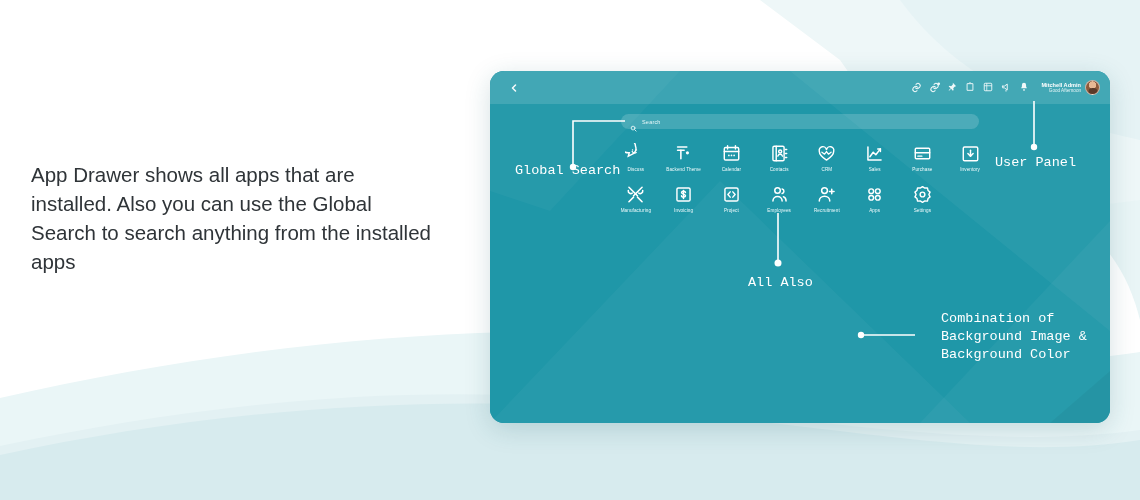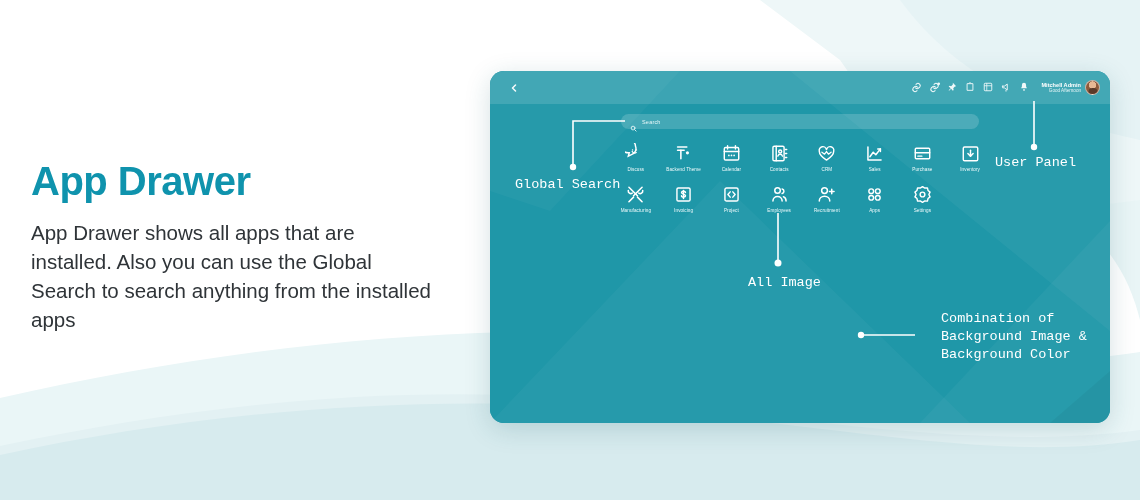--- a/index.html
+++ b/index.html
@@ -73,40 +73,39 @@
     position:absolute;left:122px;top:72px;width:382px;z-index:3;
     display:grid;grid-template-columns:repeat(8,1fr);row-gap:12px;
   }
   .app-item{display:flex;flex-direction:column;align-items:center;gap:3px;}
   .app-ico{width:21px;height:21px;color:#ffffff;display:block;}
   .app-ico svg{display:block;width:21px;height:21px;}
   .app-label{font-size:4.6px;color:#f0fbfc;text-align:center;white-space:nowrap;letter-spacing:.1px;}
 
   
   .anno{position:absolute;z-index:8;color:#ffffff;font-size:13.5px;line-height:1.33;white-space:pre-line;font-family:Liberation Mono, monospace;}
-  #anno-global-search{left:515px;top:176px;width:110px;text-align:left;}
+  #anno-global-search{left:515px;top:162px;width:110px;text-align:left;}
   #anno-user-panel{left:995px;top:154px;width:120px;text-align:left;}
   #anno-all-apps{left:748px;top:274px;width:90px;text-align:left;}
   #anno-bg{left:925px;top:310px;width:165px;text-align:left;margin-left:16px;}
   #connectors{position:absolute;inset:0;width:1140px;height:500px;z-index:7;pointer-events:none;}
 </style>
 </head>
 <body>
 
 <svg id="bg-waves" viewBox="0 0 1140 500" preserveAspectRatio="none">
   <path d="M760,0 L1140,0 L1140,250 C1000,215 900,150 840,60 Z" fill="#eef7f8"></path>
   <path d="M900,0 L1140,0 L1140,140 C1040,120 950,70 900,0 Z" fill="#e6f3f5"></path>
   <path d="M0,430 C190,380 390,352 600,372 C810,392 980,430 1140,402 L1140,500 L0,500 Z" fill="#e3f1f3"></path>
   <path d="M0,455 C200,412 420,392 640,410 C860,428 1000,462 1140,440 L1140,500 L0,500 Z" fill="#d7ebee"></path>
   <path d="M0,398 C230,346 470,320 700,336 C900,350 1010,372 1140,352 L1140,430 C980,452 800,416 600,400 C390,383 190,406 0,446 Z" fill="#eaf6f7"></path>
   <path d="M1060,210 C1110,240 1130,280 1140,320 L1140,200 Z" fill="#e9f5f6"></path>
 </svg>
 
 <div class="left-copy">
-  <h1 class="headline">App Drawer</h1>
   <p class="body-copy">App Drawer shows all apps that are installed. Also you can use the Global Search to search anything from the installed apps</p>
 </div>
 
 <div class="drawer">
 
   <svg class="drawer-geo" viewBox="0 0 620 352" preserveAspectRatio="none">
     <rect x="0" y="0" width="620" height="352" fill="#1f97a8"></rect>
     <polygon points="0,352 230,110 480,352" fill="#ffffff" opacity="0.035"></polygon>
     <polygon points="300,0 620,260 620,0" fill="#ffffff" opacity="0.045"></polygon>
     <polygon points="430,352 620,150 620,352" fill="#ffffff" opacity="0.04"></polygon>
@@ -374,16 +373,16 @@
 
   <path d="M778,213 L778,261" stroke="#ffffff" stroke-width="1.6" fill="none"></path>
   <circle cx="778" cy="263" r="3.5" fill="#ffffff"></circle>
 
   <path d="M915,335 L864,335" stroke="#ffffff" stroke-width="1.6" fill="none"></path>
   <circle cx="861" cy="335" r="3.2" fill="#ffffff"></circle>
 </svg>
 
 <div class="anno" id="anno-global-search">Global Search</div>
 <div class="anno" id="anno-user-panel">User Panel</div>
-<div class="anno" id="anno-all-apps">All Image</div>
+<div class="anno" id="anno-all-apps">All Also</div>
 <div class="anno" id="anno-bg">Combination of
 Background Image &amp;
 Background Color</div>
 
 </body></html>

